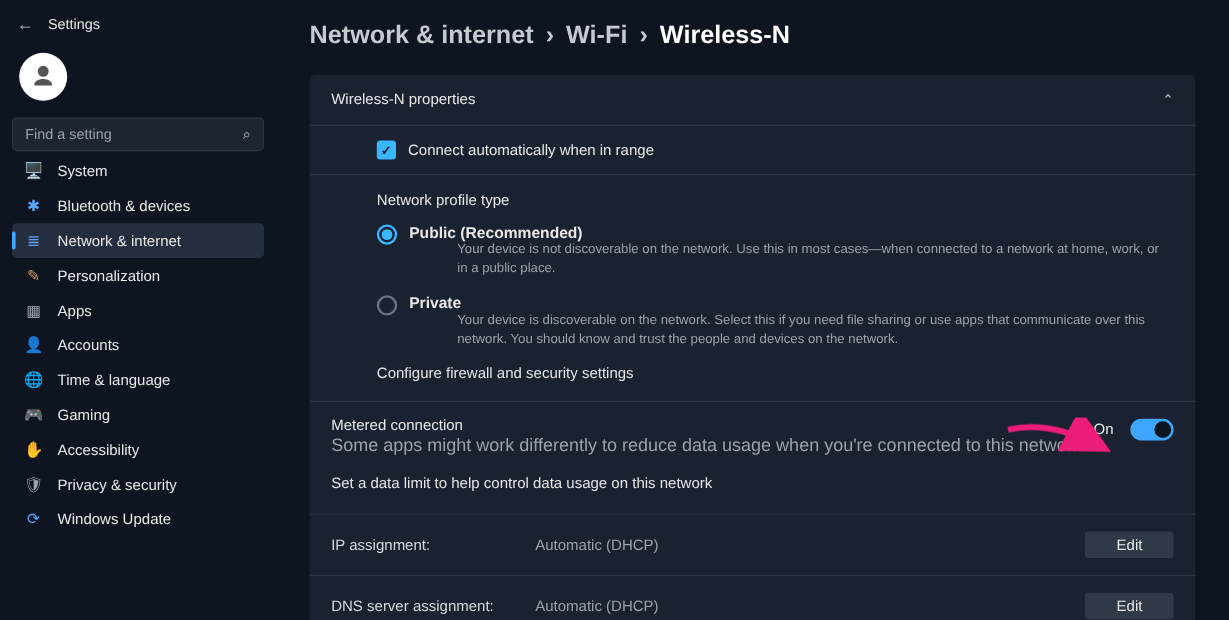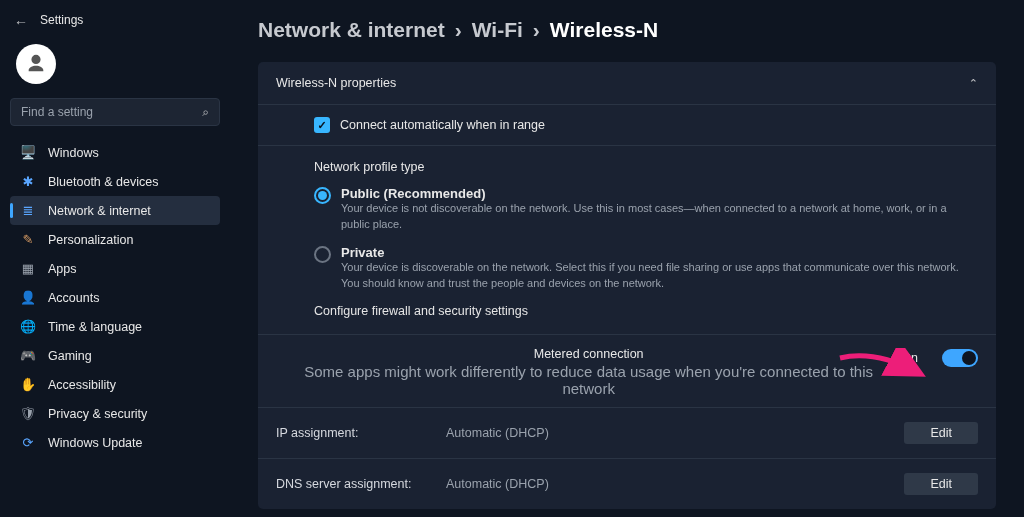--- a/index.html
+++ b/index.html
@@ -5,21 +5,21 @@
   * { box-sizing: border-box; margin: 0; padding: 0; }
   html, body { width: 1024px; height: 517px; overflow: hidden; font-family: "Segoe UI", sans-serif; background: #0e1521; color: #e8e8e8; }
   .app { display: flex; height: 100%; }
   
   .sidebar { width: 230px; padding: 8px 10px; display: flex; flex-direction: column; }
   .sb-top { display: flex; align-items: center; gap: 12px; padding: 4px 4px 10px; }
   .back-arrow { font-size: 14px; opacity: .8; cursor: pointer; }
   .sb-title { font-size: 12px; }
   .avatar { width: 40px; height: 40px; border-radius: 50%; background: #fff; display:flex; align-items:center; justify-content:center; margin: 6px 6px 14px; }
   .avatar svg { width: 22px; height: 22px; fill:#555; }
-  .search { display:flex; align-items:center; background:#1d2533; border:1px solid #2a3444; border-radius:4px; padding:6px 10px; margin-bottom:12px; }
+  .search { display:flex; align-items:center; background:#1d2533; border:1px solid #2a3444; border-radius:4px; padding:6px 10px; margin-bottom:2px; }
   .search input { flex:1; background:transparent; border:none; outline:none; color:#ddd; font-size:12px; }
   .search input::placeholder { color:#9aa2ad; }
   .search .sicon { font-size:12px; opacity:.7; }
   .nav { list-style:none; }
   .nav-item { display:flex; align-items:center; gap:12px; padding:7px 10px; border-radius:4px; font-size:12.5px; cursor:pointer; position:relative; }
   .nav-item.selected { background:#242e3f; }
   .nav-item.selected::before { content:""; position:absolute; left:0; top:7px; bottom:7px; width:3px; background:#3ea6ff; border-radius:2px; }
   .nav-ico { width:16px; display:flex; justify-content:center; font-size:13px; }
   
   .main { flex:1; padding:18px 28px 0; overflow-y:auto; }
@@ -33,26 +33,26 @@
   .divider { height:1px; background:#2a3444; }
   .section { padding:14px 28px 16px 56px; }
   .check-row { display:flex; align-items:center; gap:10px; font-size:12.5px; padding:12px 18px 12px 56px; }
   .chk { width:16px; height:16px; background:#38b6ff; border-radius:3px; display:flex; align-items:center; justify-content:center; font-size:11px; color:#09121e; font-weight:bold;}
   .subhead { font-size:12.5px; margin-bottom:12px; }
   .radio-item { display:flex; gap:10px; margin-bottom:12px; cursor:pointer; }
   .radio-circle { width:17px; height:17px; border:2px solid #6b7482; border-radius:50%; flex-shrink:0; margin-top:1px; position:relative;}
   .radio-circle.active { border-color:#38b6ff; }
   .radio-circle.active::after { content:""; position:absolute; inset:2px; border-radius:50%; background:#38b6ff; }
   .radio-txt .r-title { font-size:13px; font-weight:600; }
-  .radio-txt .r-desc { font-size:11px; color:#9aa2ad; line-height:1.45; max-width:660px; }
+  .radio-txt .r-desc { font-size:11px; color:#9aa2ad; line-height:1.45; max-width:660px;margin-left:40px; }
   .linkish { color:#e5e5e5; font-size:12.5px; cursor:pointer; }
-  .metered-row { padding:12px 18px 10px 18px; display:flex; align-items:flex-start; justify-content:space-between;text-align:center; }
+  .metered-row { padding:12px 18px 10px 18px; display:flex; align-items:flex-start; justify-content:space-between; }
   .metered-left .m-title { font-size:12.5px; }
   .metered-left .m-desc { font-size:15px; color:#9aa2ad; margin-top:2px; }
-  .toggle-wrap { display:flex; align-items:center; gap:24px; margin-top:2px; }
+  .toggle-wrap { display:flex; align-items:center; gap:14px; margin-top:2px; }
   .toggle-label { font-size:12.5px; }
   .toggle { width:36px; height:18px; background:#3ea6ff; border-radius:10px; position:relative; cursor:pointer;}
   .toggle::after { content:""; position:absolute; right:2px; top:2px; width:14px; height:14px; background:#0e1521; border-radius:50%; }
   .linkrow { padding:4px 18px 16px; }
   .kv-row { display:flex; align-items:center; padding:14px 18px; font-size:12.5px;justify-content:center; }
   .kv-key { width:170px; color:#d6d9df; }
   .kv-val { flex:1; color:#9aa2ad; }
   .edit-btn { background:#2f3948; border:none; color:#e8e8e8; font-size:12.5px; padding:4px 26px; border-radius:3px; cursor:pointer; }
   
   .arrow-annot { position:fixed; pointer-events:none; }
@@ -71,21 +71,21 @@
           <path d="M12 12a5 5 0 1 0-5-5 5 5 0 0 0 5 5Zm0 2c-4 0-8 2-8 5v1h16v-1c0-3-4-5-8-5Z"></path>
         </svg>
     </div>
     <div class="search">
       <input placeholder="Find a setting" style="">
       <span class="sicon">⌕</span>
     </div>
     <ul class="nav" id="nav">
         <li class="nav-item">
           <span class="nav-ico" style="color: rgb(90, 166, 255);">🖥️</span>
-          <span>Windows</span>
+          <span>System</span>
         </li>
         <li class="nav-item">
           <span class="nav-ico" style="color: rgb(90, 166, 255);">✱</span>
           <span>Bluetooth &amp; devices</span>
         </li>
         <li class="nav-item selected">
           <span class="nav-ico" style="color: rgb(90, 166, 255);">≣</span>
           <span>Network &amp; internet</span>
         </li>
         <li class="nav-item">
@@ -170,20 +170,23 @@
 
       <div class="metered-row">
         <div class="metered-left">
           <div class="m-title">Metered connection</div>
           <div class="m-desc">Some apps might work differently to reduce data usage when you're connected to this network</div>
         </div>
         <div class="toggle-wrap">
           <span class="toggle-label">On</span>
           <span class="toggle"></span>
         </div>
+      </div>
+      <div class="linkrow">
+        <span class="linkish">Set a data limit to help control data usage on this network</span>
       </div>
       <div class="divider"></div>
 
       <div class="kv-row">
         <span class="kv-key">IP assignment:</span>
         <span class="kv-val">Automatic (DHCP)</span>
         <button class="edit-btn">Edit</button>
       </div>
       <div class="divider"></div>
 

